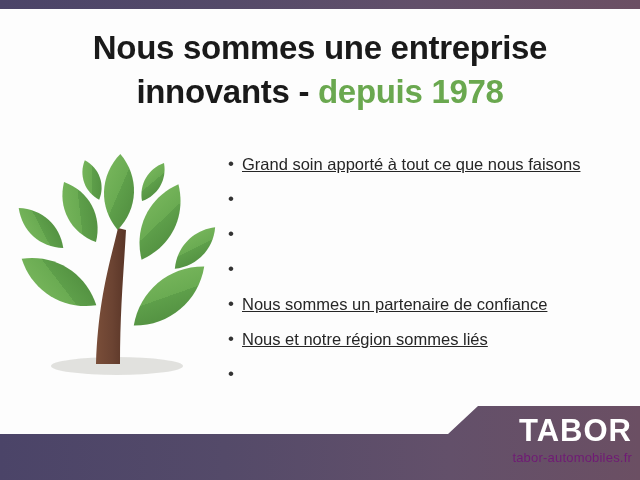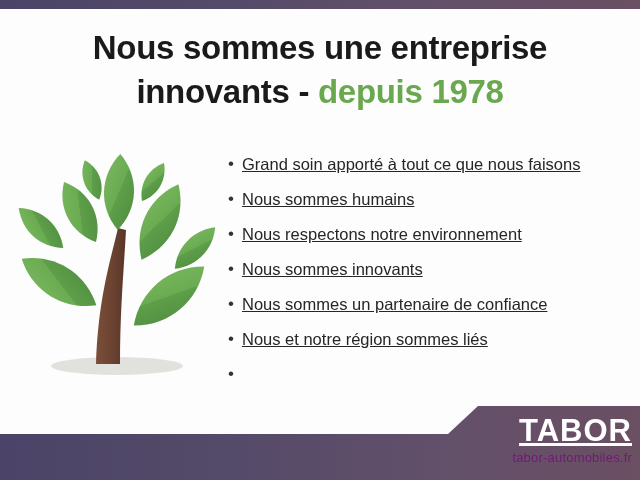--- a/index.html
+++ b/index.html
@@ -78,21 +78,20 @@
   .logo-wordmark {
     position: absolute;
     left: 470px; top: 415px;
     width: 162px;
     text-align: right;
     font-size: 31px;
     font-weight: bold;
     letter-spacing: 1px;
     color: #ffffff;
     line-height: 31px;
-    text-decoration: underline;
   }
   .logo-tagline {
     position: absolute;
     left: 460px; top: 450px;
     width: 172px;
     text-align: right;
     font-size: 13px;
     color: #701a75;
     letter-spacing: 0.2px;
   }
@@ -160,29 +159,26 @@
     </g>
   </svg>
 
   <div class="bullets">
     <div class="bullet-row">
       <span class="bullet-dot">•</span>
       <span class="bullet-text">Grand soin apporté à tout ce que nous faisons</span>
     </div>
     <div class="bullet-row">
       <span class="bullet-dot">•</span>
-      <span class="bullet-text">Nous sommes humains</span>
-    </div>
-    <div class="bullet-row">
-      <span class="bullet-dot">•</span>
-      <span class="bullet-text">Nous respectons notre environnement</span>
-    </div>
-    <div class="bullet-row">
-      <span class="bullet-dot">•</span>
-      <span class="bullet-text">Nous sommes innovants</span>
+    </div>
+    <div class="bullet-row">
+      <span class="bullet-dot">•</span>
+    </div>
+    <div class="bullet-row">
+      <span class="bullet-dot">•</span>
     </div>
     <div class="bullet-row">
       <span class="bullet-dot">•</span>
       <span class="bullet-text">Nous sommes un partenaire de confiance</span>
     </div>
     <div class="bullet-row">
       <span class="bullet-dot">•</span>
       <span class="bullet-text">Nous et notre région sommes liés</span>
     </div>
     <div class="bullet-row">

